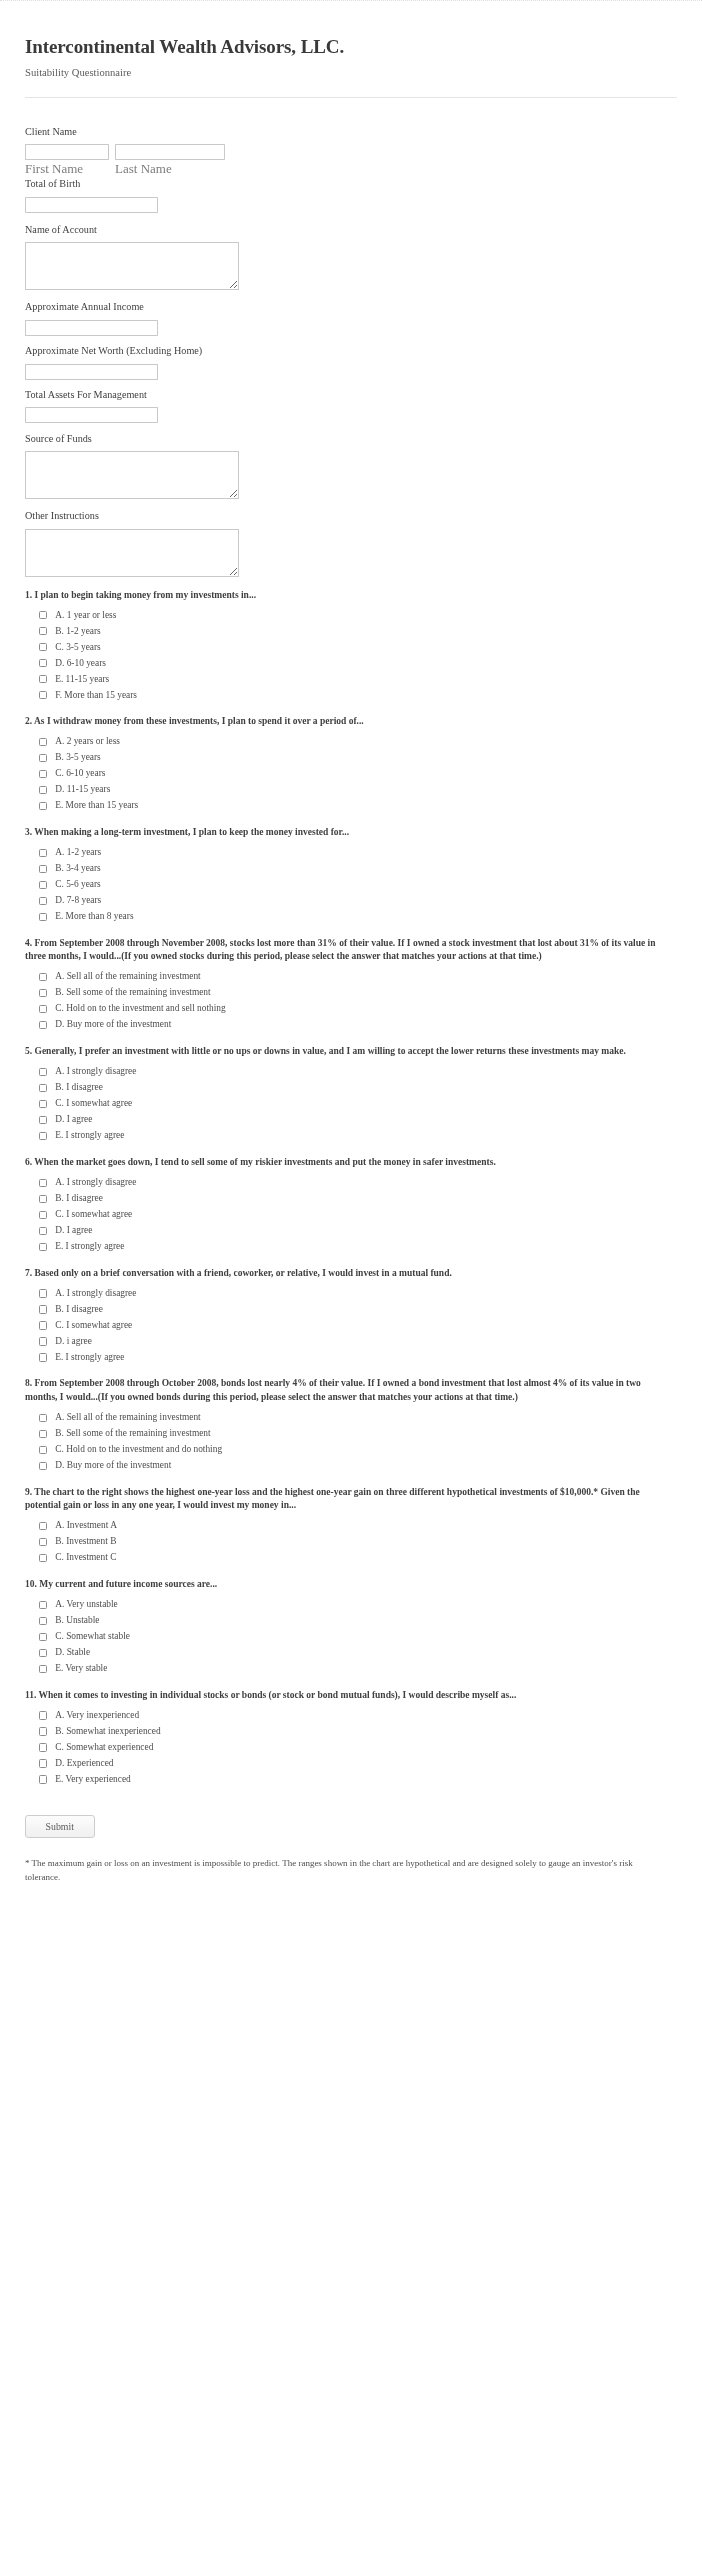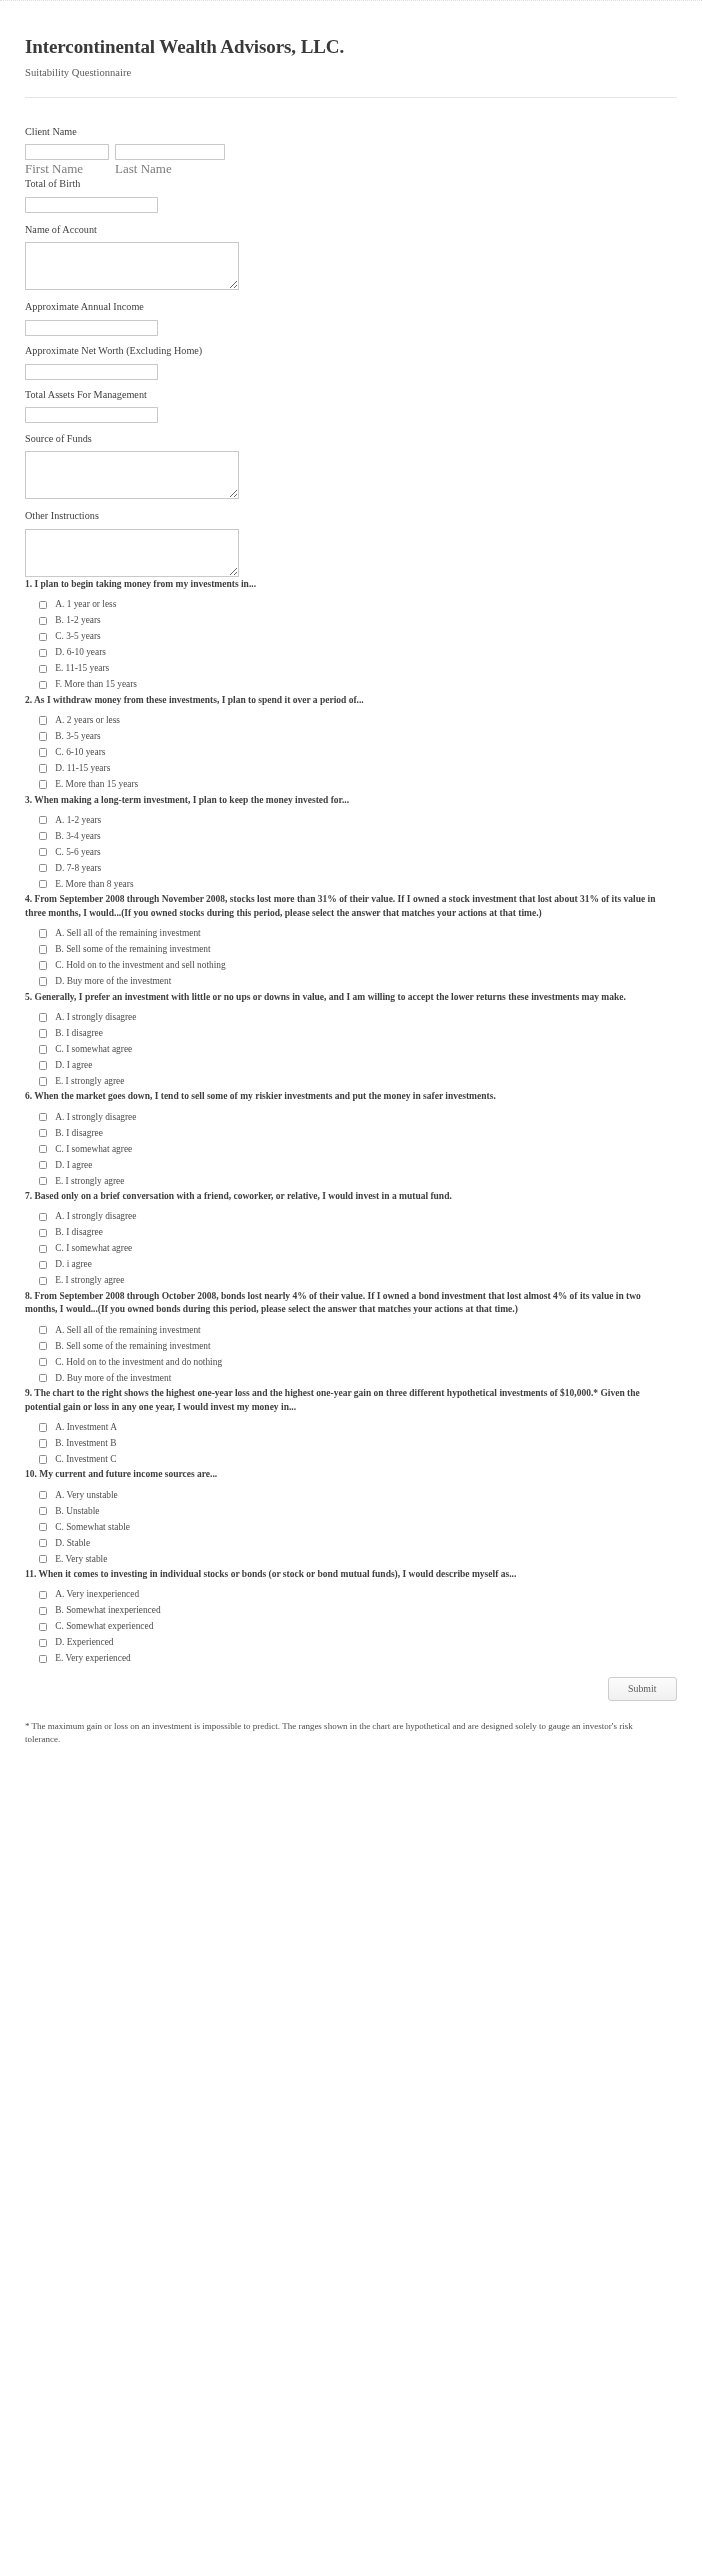--- a/index.html
+++ b/index.html
@@ -91,21 +91,21 @@
     font-size: 9.8px;
     color: #444;
     padding: 2.3px 3px;
     outline: none;
     resize: both;
     display: block;
   }
   .ta-tall { height: 48px; }
   .gap-a { height: 9px; }
   .gap-b { height: 7.6px; }
-  .question-block { margin-top: 1px; }
+  .question-block { margin-top: 12px; }
   .q-text {
     font-size: 9.5px;
     font-weight: bold;
     color: #3f3f3f;
     line-height: 1.42;
     margin: 0 0 5.3px 0;
     max-width: 633px;
   }
   .options { margin: 0; padding: 0; }
   .option-row {
@@ -123,22 +123,22 @@
     flex: 0 0 auto;
     margin-right: 8.3px;
   }
   .option-label {
     font-size: 9.4px;
     color: #4e4e4e;
     line-height: 1.2;
   }
   .submit-wrap {
     display: flex;
-    justify-content: flex-end;
-    margin-top: 10px;
+    justify-content: flex-start;
+    margin-top: 27px;
   }
   .submit-btn {
     font-family: "Liberation Serif", "DejaVu Serif", serif;
     font-size: 9.8px;
     color: #5a5a5a;
     background: linear-gradient(#fcfcfc, #f0f0f0);
     border: 0.8px solid #cdcdcd;
     border-radius: 3px;
     padding: 5.3px 19.6px;
     cursor: pointer;

